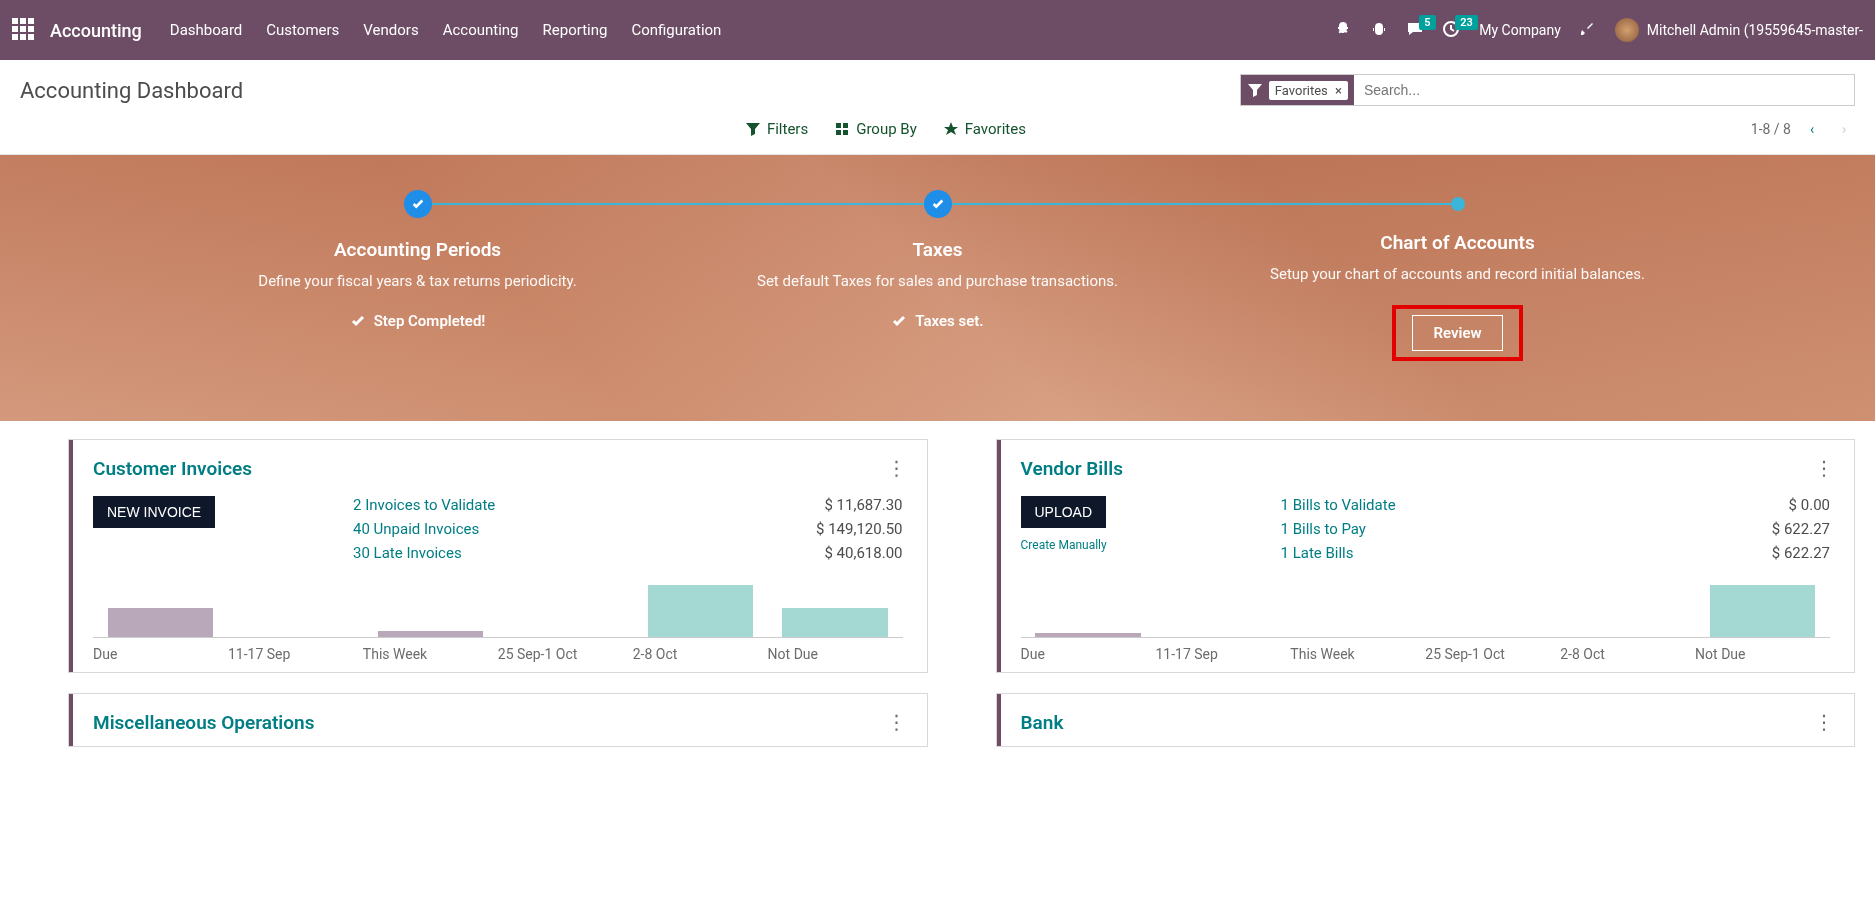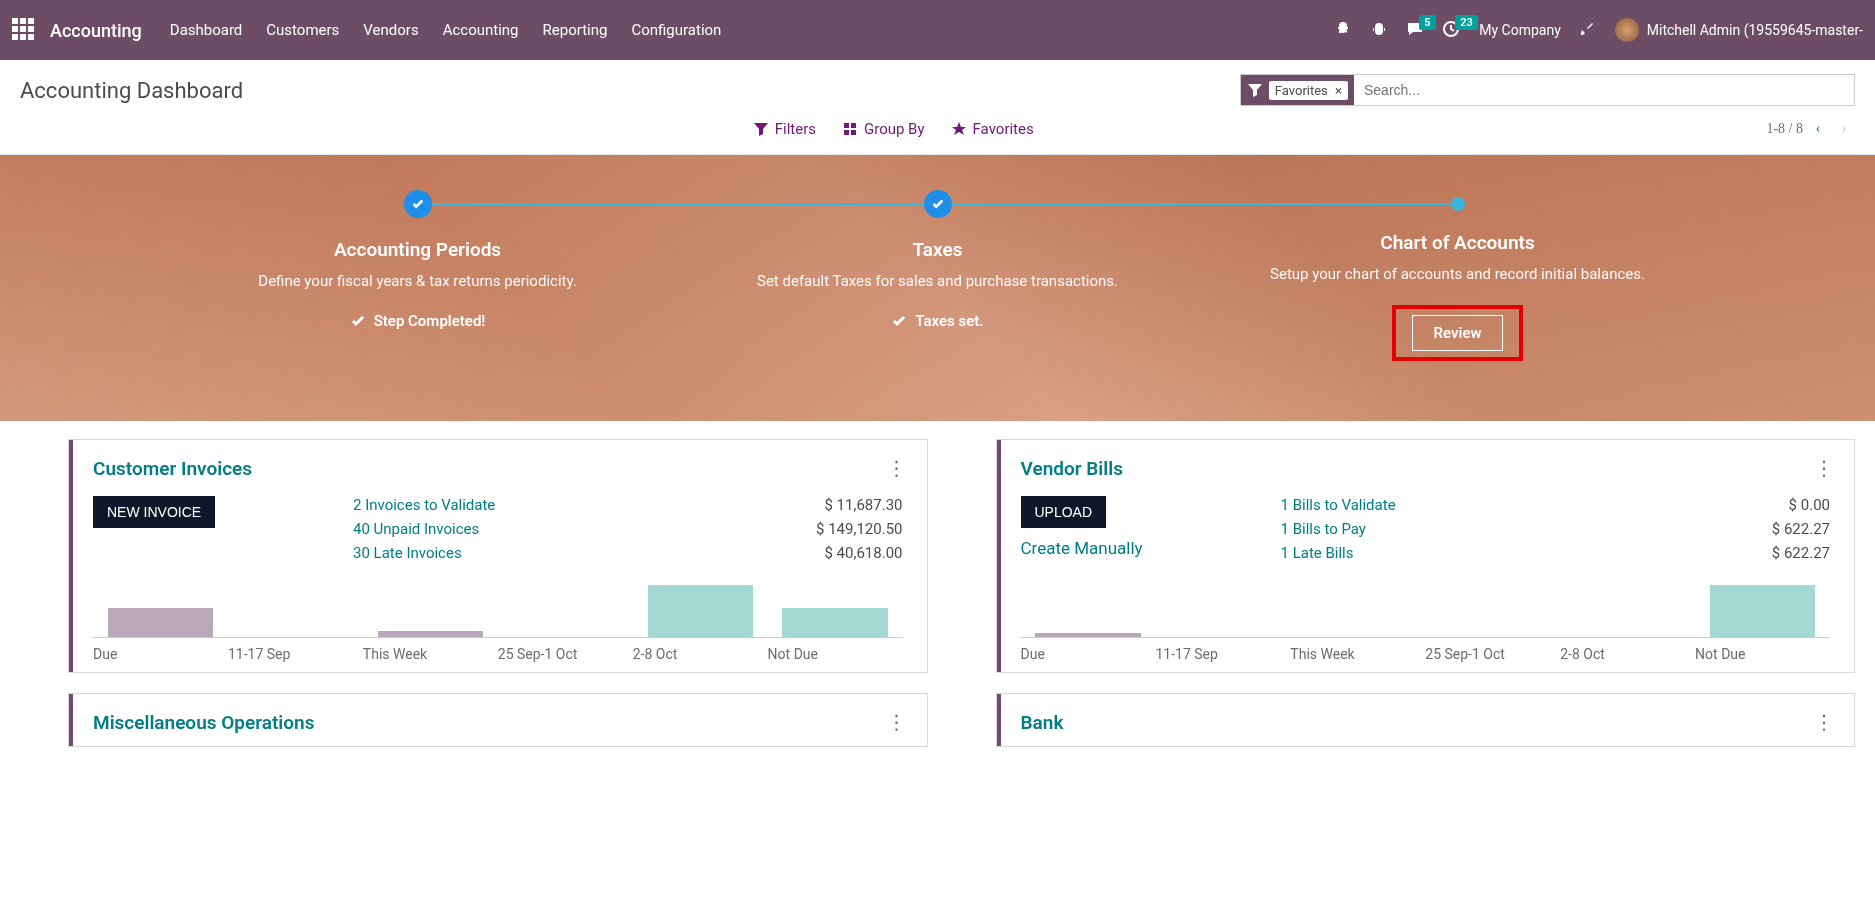--- a/index.html
+++ b/index.html
@@ -24,22 +24,22 @@
 .pagetitle { font-size: 22px; color: #4c4c4c; }
 .searchwrap { margin-left: auto; display: flex; align-items: center; border: 1px solid #ccc; height: 32px; }
 .facet { background: #6d4d66; color: #fff; display: flex; align-items: center; padding: 0 6px; height: 100%; font-size: 13px; }
 .facet-label { background: #fff; color: #4c4c4c; padding: 2px 6px; margin-left: 6px; border-radius: 2px; }
 .facet-x { color: #4c4c4c; margin-left: 4px; cursor: pointer; }
 .searchin { border: none; outline: none; padding: 0 10px; width: 500px; font-size: 14px; height: 100%; }
 
 
 .row3 { display: flex; align-items: center; padding: 10px 20px 12px 20px; border-bottom: 1px solid #e5e5e5; }
 .row3-right { margin-left: auto; display: flex; gap: 26px; align-items: center; }
-.ctrl { display: flex; align-items: center; gap: 6px; cursor: pointer; color: #701a75; font-size: 15px; }
-.pager { margin-left: auto; display: flex; align-items: center; gap: 4px; color: #6c6c6c; font-family: Liberation Serif, serif; }
+.ctrl { display: flex; align-items: center; gap: 6px; cursor: pointer; color: #14532d; font-size: 15px; }
+.pager { margin-left: auto; display: flex; align-items: center; gap: 10px; color: #6c6c6c; }
 .chev { cursor: pointer; width: 22px; height: 26px; display: flex; align-items: center; justify-content: center; }
 
 
 .onboard { background: linear-gradient(rgba(190,110,80,0.75), rgba(210,140,110,0.7)), linear-gradient(45deg,#d8b8a0 0%, #c89878 30%, #e8d0b8 50%, #b8886a 70%, #d0a888 100%); color: #fff; padding: 42px 20px 60px 20px; position: relative; }
 .steps { display: flex; justify-content: space-around; position: relative; max-width: 1560px; margin: 0 auto; }
 .step { flex: 1; text-align: center; padding: 0 20px; position: relative; }
 .step-dot { width: 14px; height: 14px; background: #3bb5d8; border-radius: 50%; margin: 0 auto 20px auto; position: relative; z-index: 2; }
 .step-dot.done { width: 28px; height: 28px; background: #1f8ee8; display: flex; align-items: center; justify-content: center; margin-top: -7px; }
 .step-line { position: absolute; top: 6px; left: 50%; right: -50%; height: 2px; background: #3bb5d8; z-index: 1; }
 .step:last-child .step-line { display: none; }
@@ -53,21 +53,21 @@
 
 .kanban { display: grid; grid-template-columns: 1fr 1fr; gap: 20px; padding: 18px 20px; }
 .card { border: 1px solid #d8d8d8; background: #fff; position: relative; margin-left: 48px; }
 .card-stripe { position: absolute; left: 0; top: 0; bottom: 0; width: 4px; background: #714B67; }
 .card-head { display: flex; align-items: center; padding: 16px 20px 12px 24px; }
 .card-title { color: #017e84; font-size: 19px; font-weight: 600; cursor: pointer; }
 .dots { margin-left: auto; cursor: pointer; color: #6c6c6c; font-size: 20px; }
 .card-body { display: flex; padding: 4px 24px 14px 24px; gap: 40px; }
 .col-left { flex: 0 0 220px; display: flex; flex-direction: column; gap: 10px; align-items: flex-start; }
 .btn { background: #0f172a; color: #fff; padding: 8px 14px; font-weight: 400; font-size: 14px; border: none; cursor: pointer; }
-.link { color: #017e84; cursor: pointer; font-size: 17px; }
+.link { color: #017e84; cursor: pointer; font-size: 12px; }
 .col-mid { flex: 1; display: flex; flex-direction: column; gap: 6px; }
 .linkrow { color: #017e84; cursor: pointer; font-size: 15px; }
 .col-right { flex: 0 0 140px; text-align: right; display: flex; flex-direction: column; gap: 6px; }
 .amt { font-size: 15px; color: #4c4c4c; }
 
 
 .chart { display: flex; padding: 0 24px 10px 24px; align-items: flex-end; gap: 0; border-top: none; }
 .barwrap { flex: 1; }
 .bararea { height: 62px; display: flex; align-items: flex-end; justify-content: center; border-bottom: 1px solid #ccc; }
 .bar { width: 78%; }

